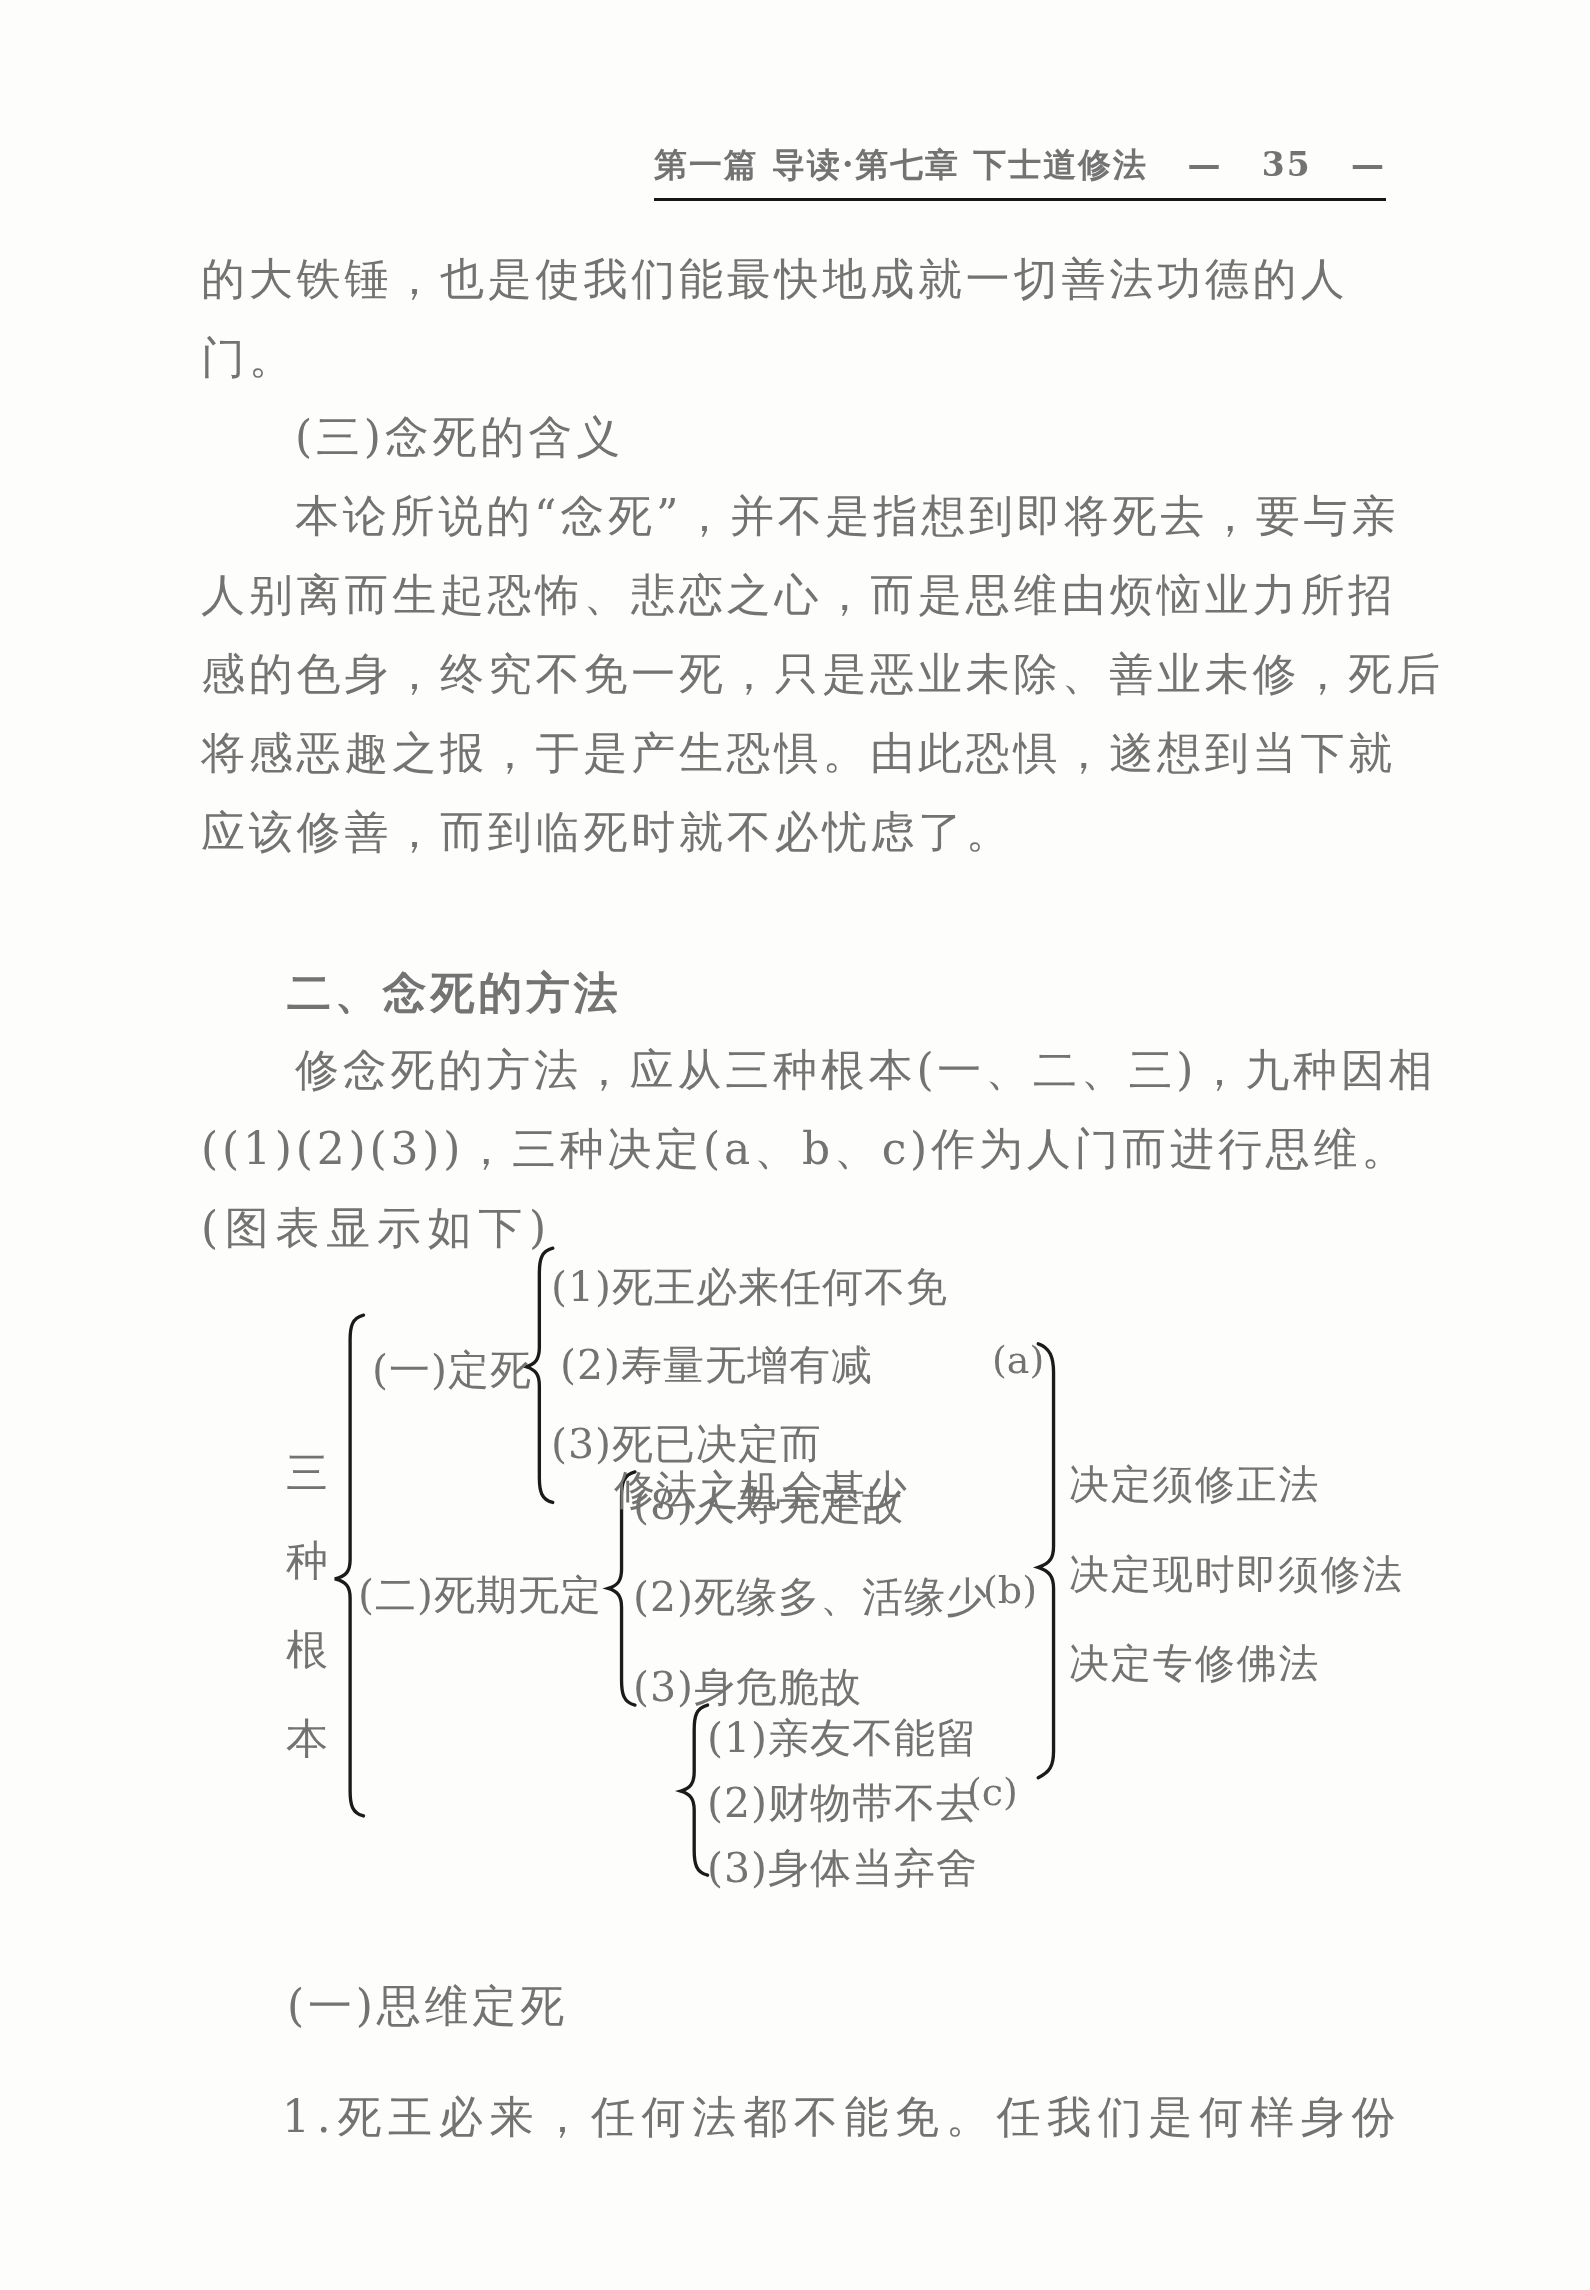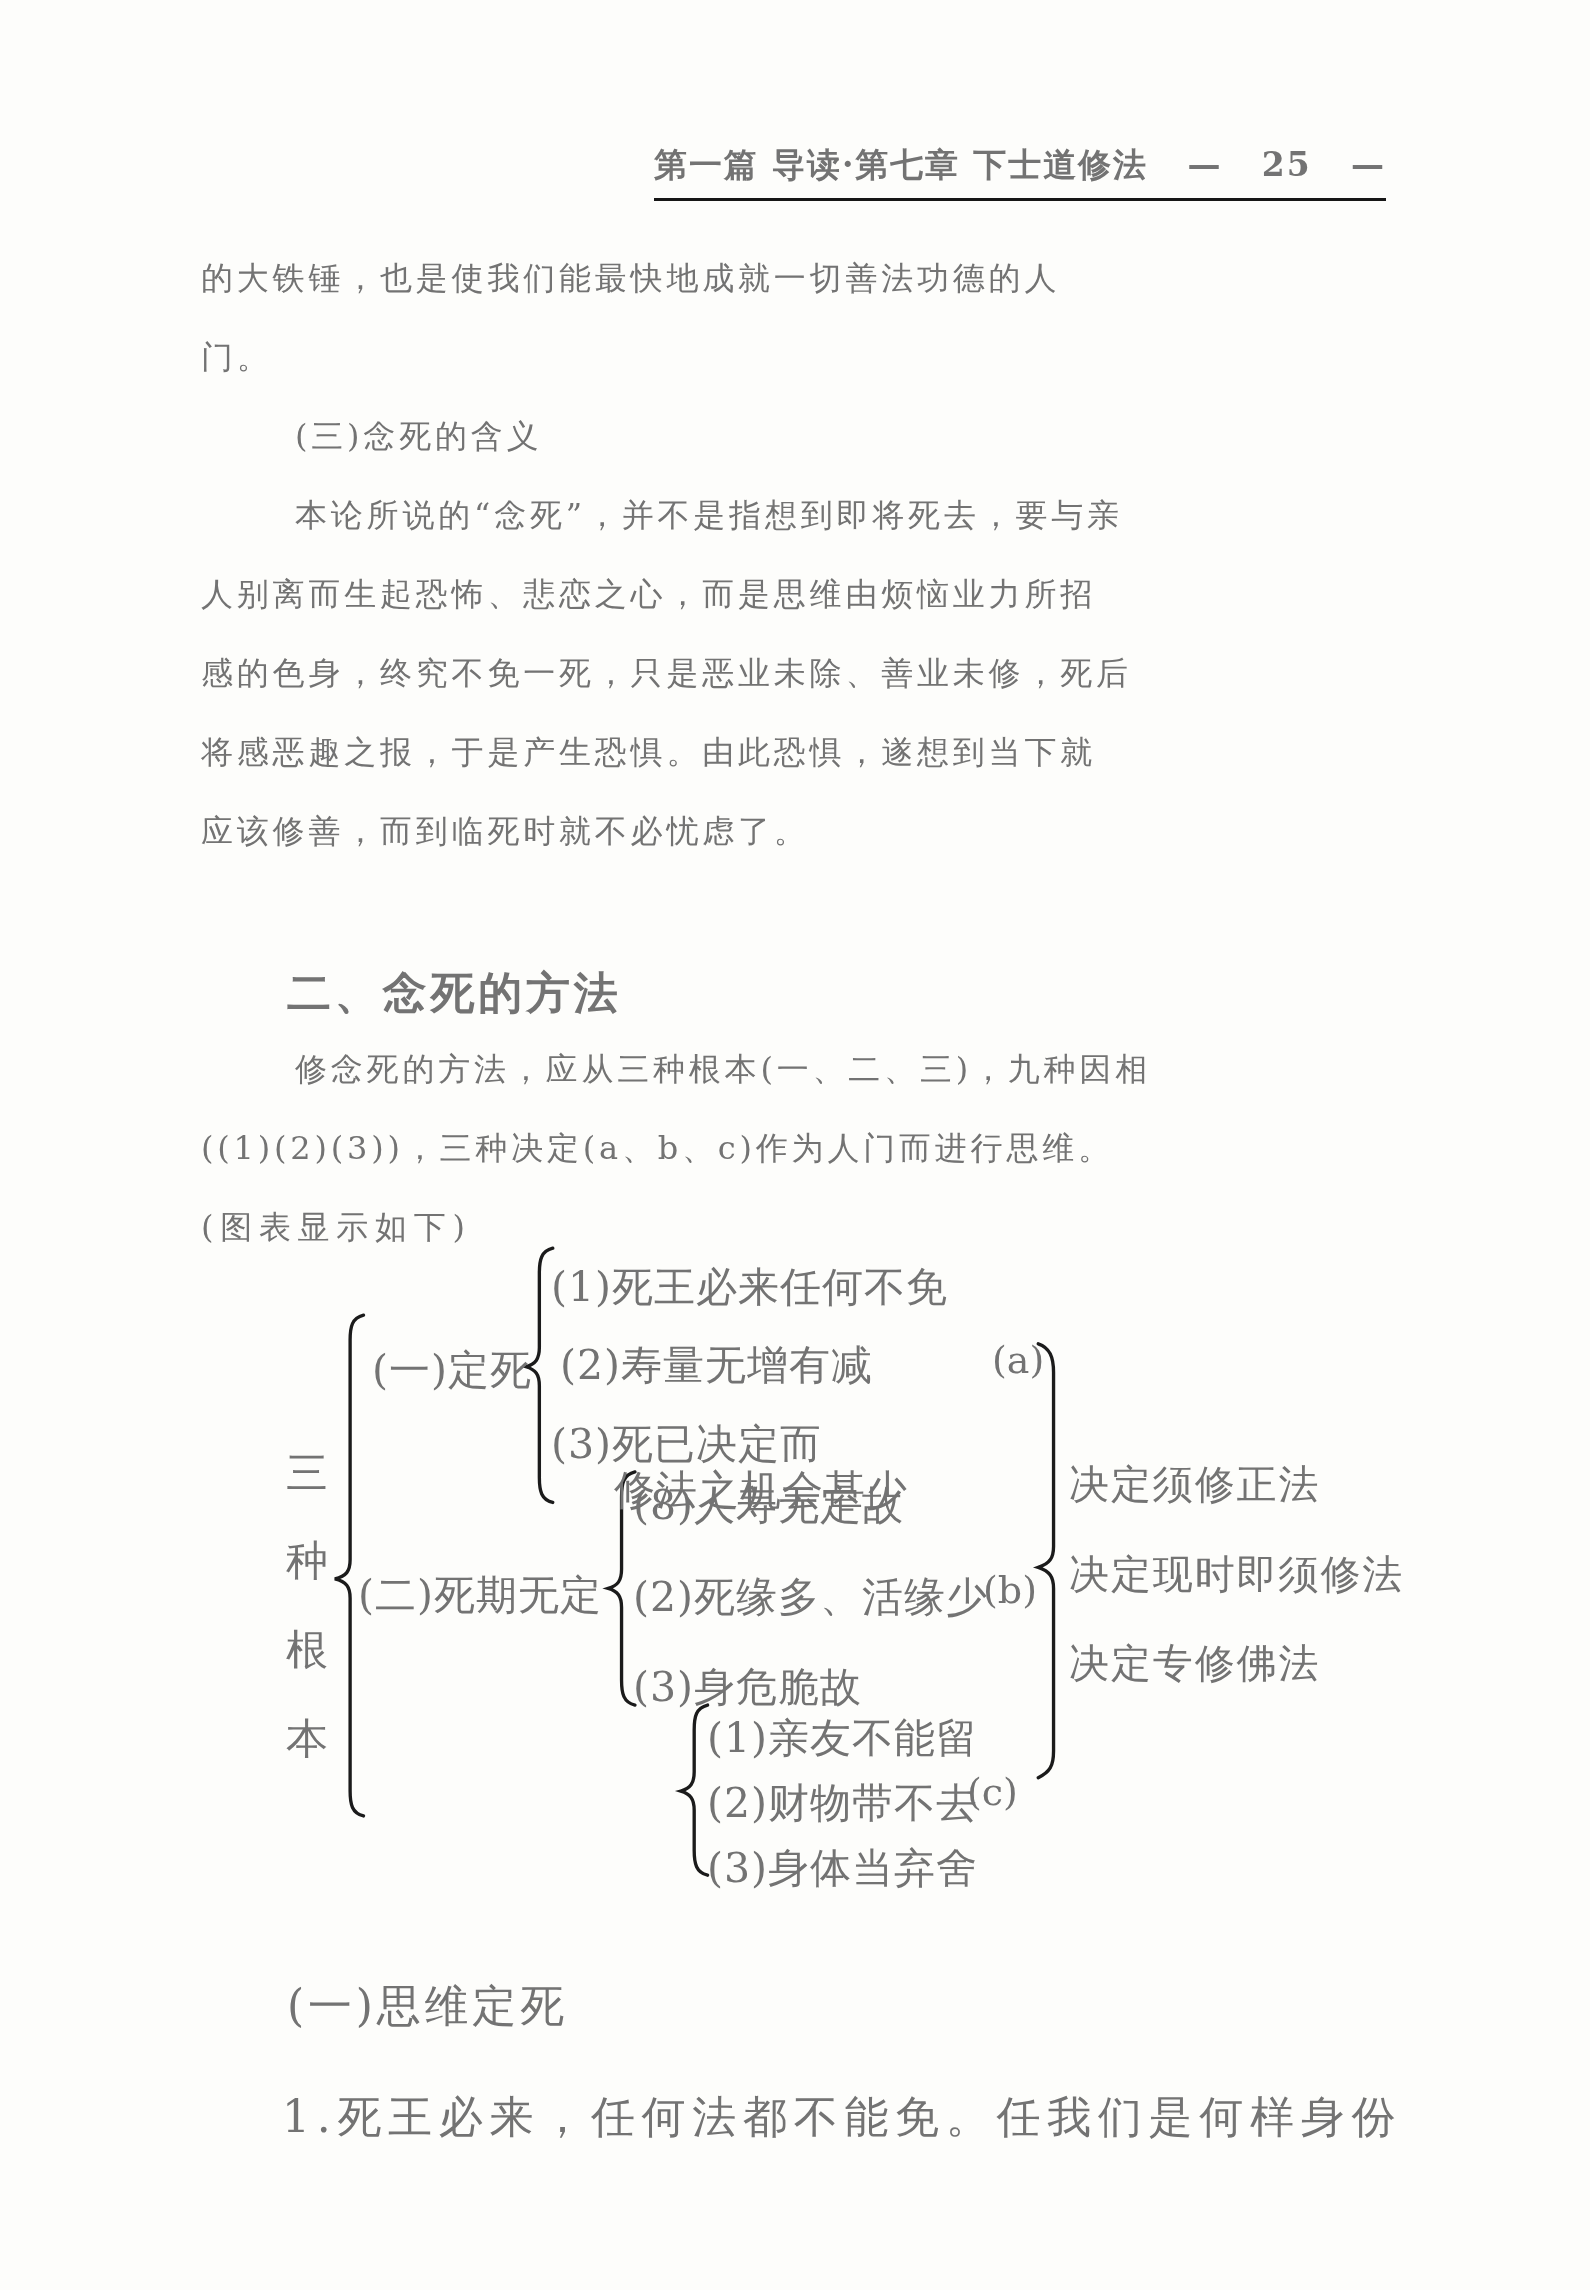--- a/index.html
+++ b/index.html
@@ -16,21 +16,21 @@
   .hdr{
     position:absolute;left:654px;top:143px;width:732px;
     display:flex;align-items:baseline;justify-content:space-between;
     font-size:33px;font-weight:bold;letter-spacing:1.9px;
     padding-bottom:9.6px;border-bottom:3.8px solid #161616;
     white-space:nowrap;
   }
   .hdr .pgnum{font-family:"DejaVu Serif",serif;}
   
   .blk{position:absolute;left:201px;width:1190px;}
-  .bline{height:79px;line-height:79px;font-size:32px;letter-spacing:3.8px;white-space:nowrap;}
+  .bline{height:79px;line-height:79px;font-size:44px;letter-spacing:3.8px;white-space:nowrap;}
   .ind{padding-left:94px;}
   .h2{
     position:absolute;left:287px;top:964px;
     font-size:44px;font-weight:bold;letter-spacing:3.8px;
     font-family:"DejaVu Sans","Liberation Sans",sans-serif;
     white-space:nowrap;
   }
   .kai{letter-spacing:6.7px;}
   .sub1{
     position:absolute;left:287px;top:1977px;
@@ -51,21 +51,21 @@
   svg.braces path{fill:none;stroke:#1b1b1b;stroke-width:3.5;stroke-linecap:round;}
 </style>
 </head>
 <body>
 
 <div class="page">
 
   <div class="hdr">
     <span>第一篇 导读·第七章 下士道修法</span>
     <span>—</span>
-    <span class="pgnum">25</span>
+    <span class="pgnum">35</span>
     <span>—</span>
   </div>
 
   <div class="blk" style="top:239px;">
     <div class="bline">的大铁锤，也是使我们能最快地成就一切善法功德的人</div>
     <div class="bline">门。</div>
     <div class="bline ind">(三)念死的含义</div>
     <div class="bline ind">本论所说的“念死”，并不是指想到即将死去，要与亲</div>
     <div class="bline">人别离而生起恐怖、悲恋之心，而是思维由烦恼业力所招</div>
     <div class="bline">感的色身，终究不免一死，只是恶业未除、善业未修，死后</div>

